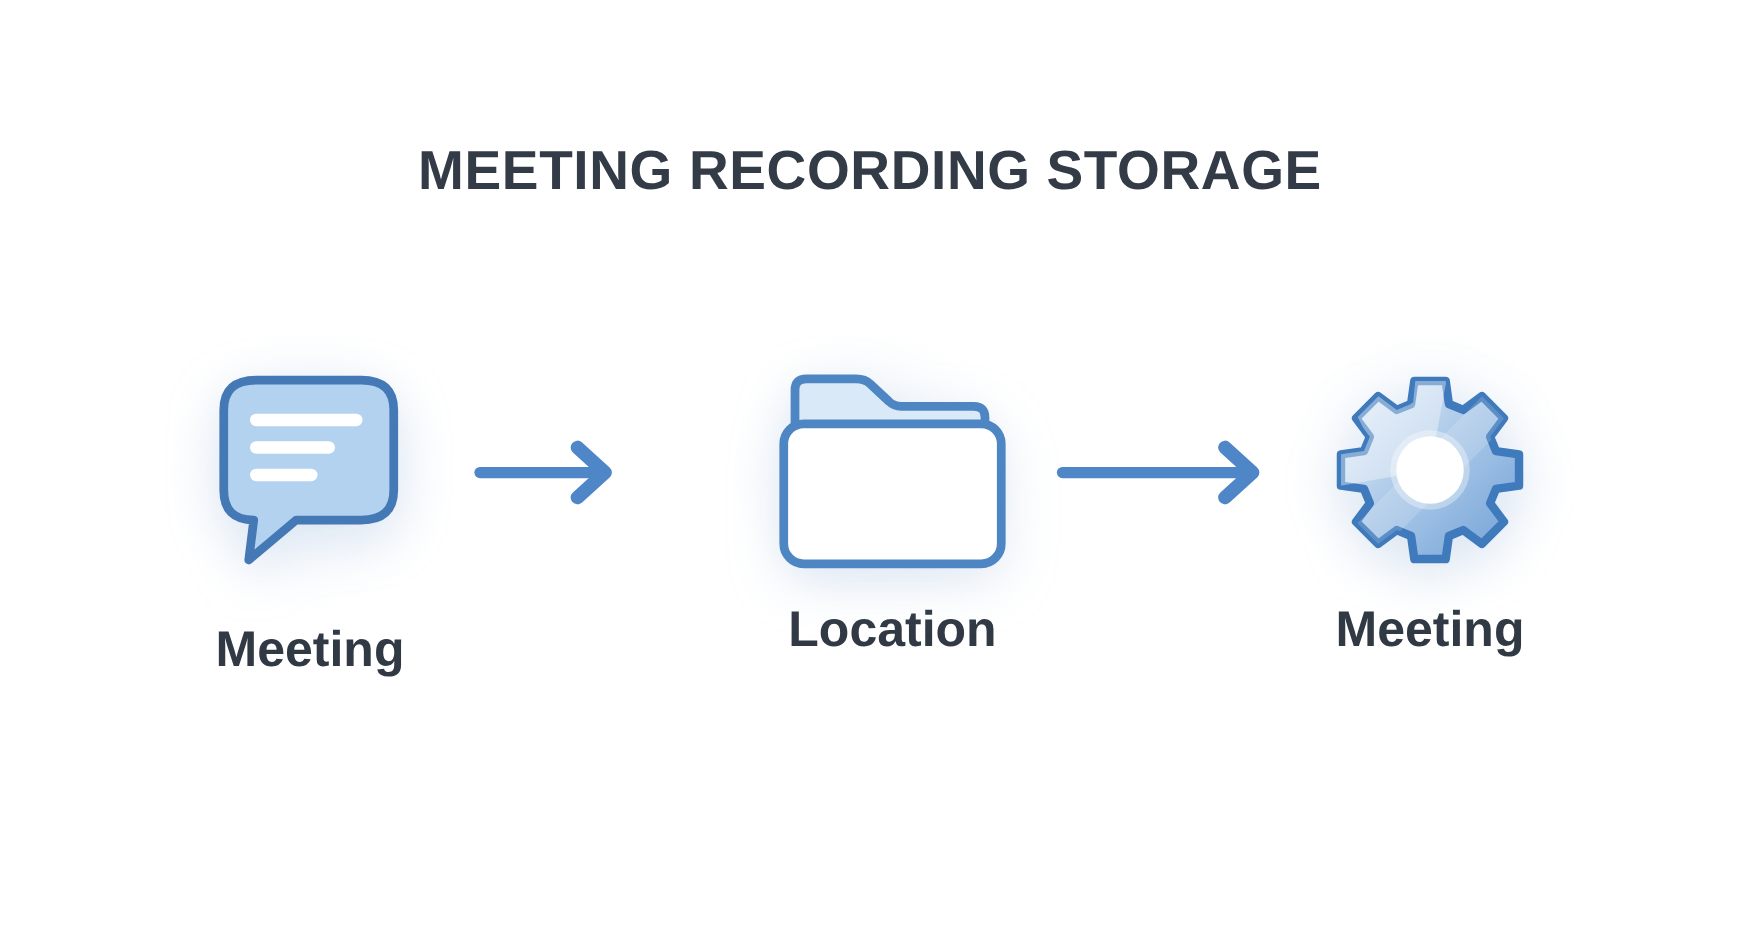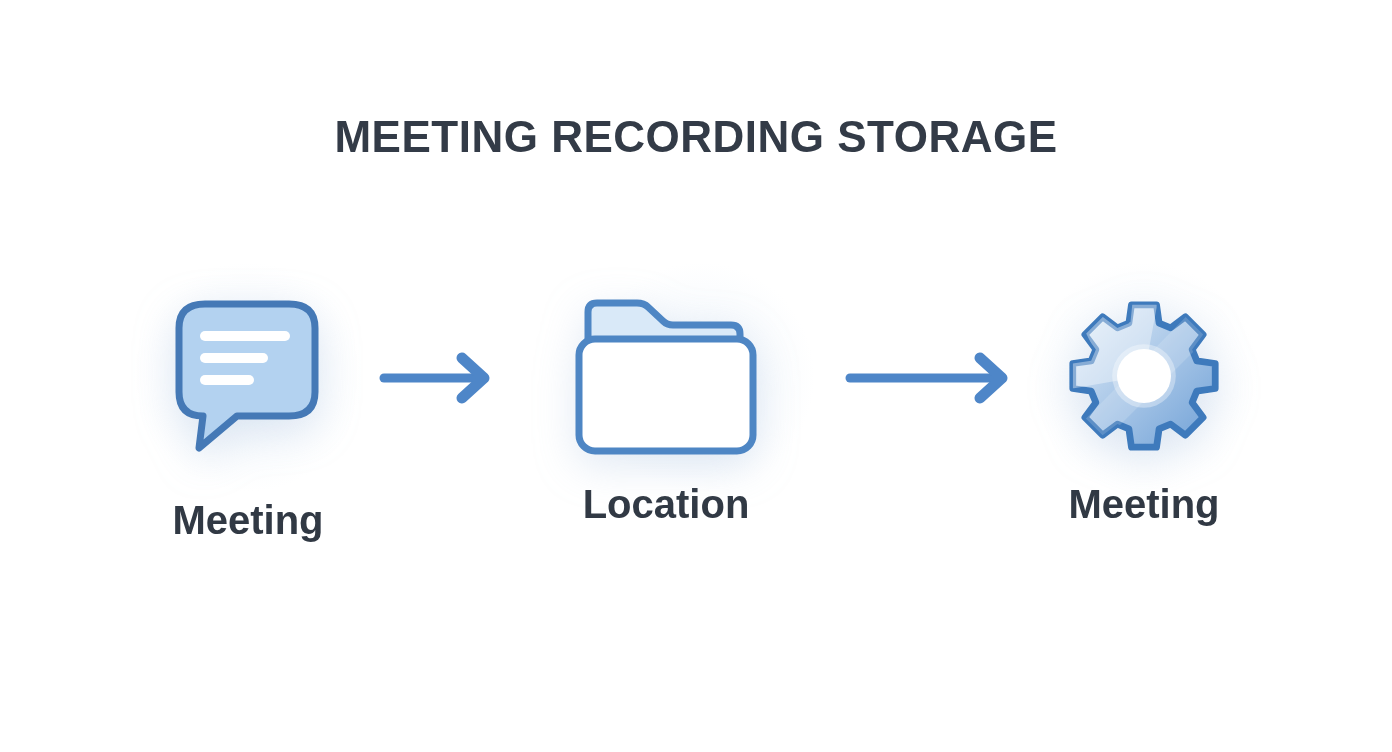--- a/index.html
+++ b/index.html
@@ -42,21 +42,21 @@
   }
   .step{
     position:absolute;
     top:294px;
     width:260px;
     display:flex;
     flex-direction:column;
     align-items:center;
   }
   .step-meeting{ left:118px;gap:16px; }   
-  .step-location{ left:536px; }  
+  .step-location{ left:584px; }  
   .step-manage{ left:1014px; }   
   .icon-box{
     height:164px;
     display:flex;
     align-items:center;
     justify-content:center;
     filter:drop-shadow(0 12px 20px rgba(150,180,215,.28));
   }
   .step-label{
     margin-top:24px;

